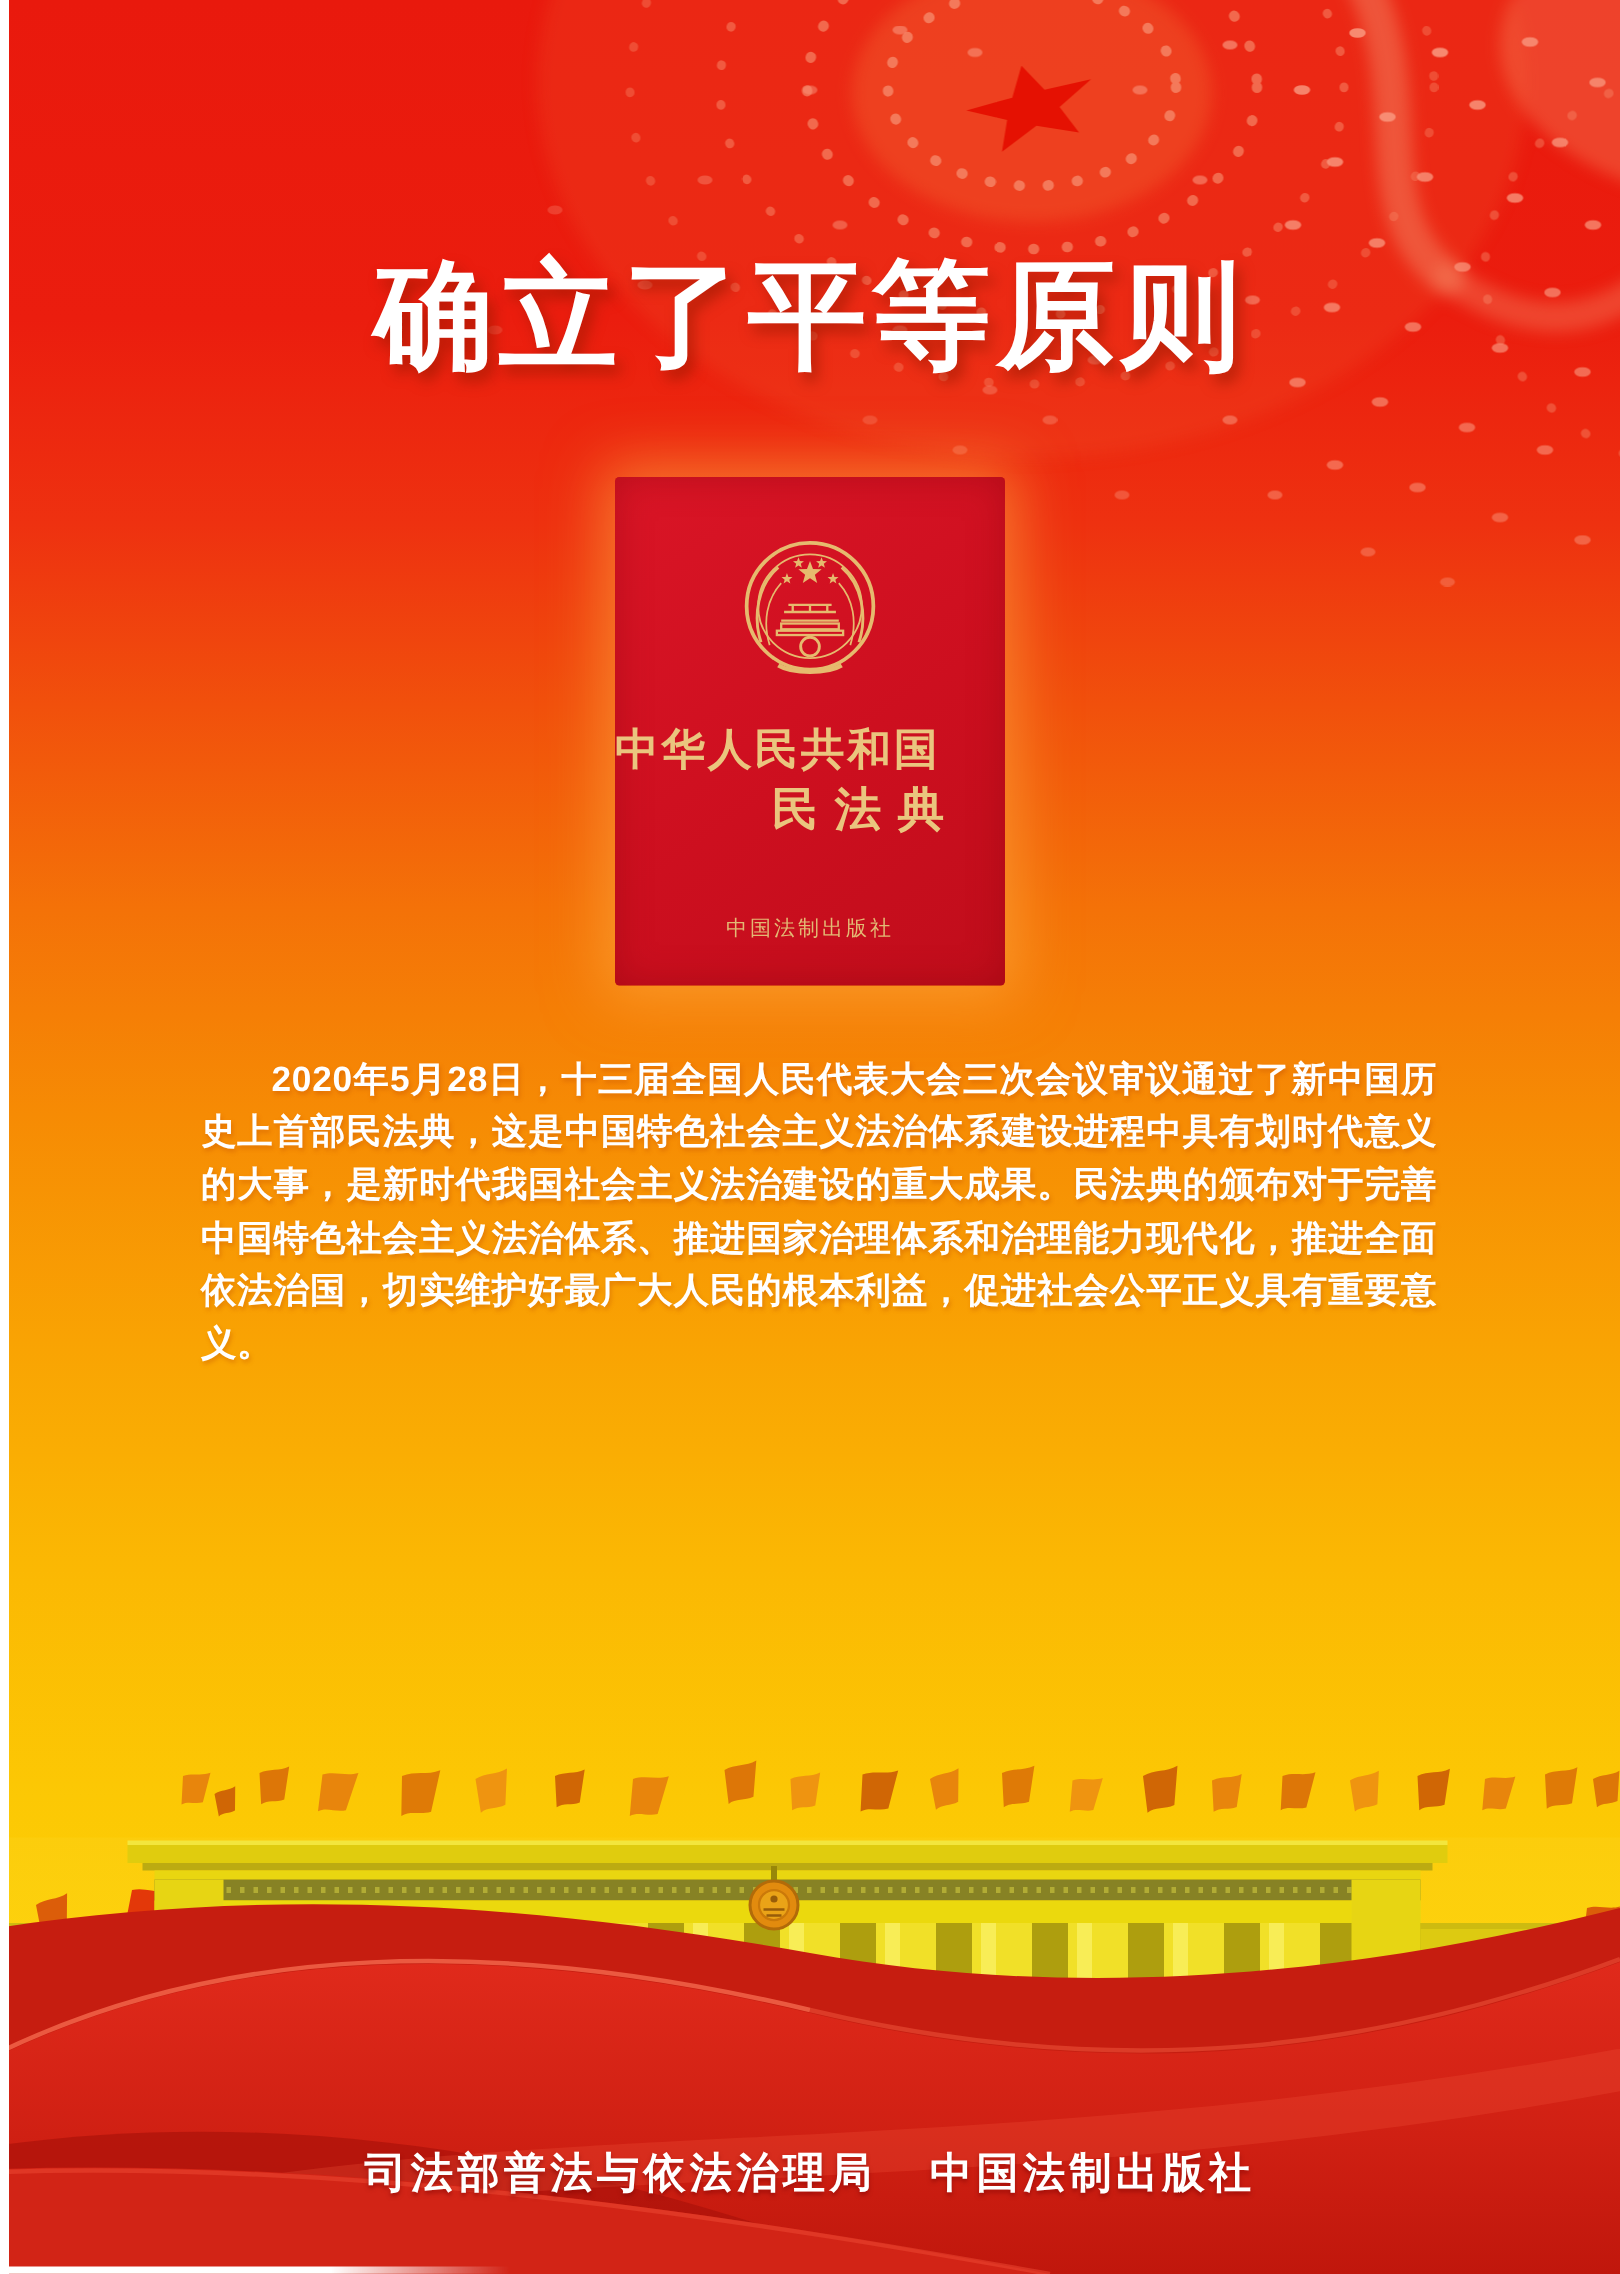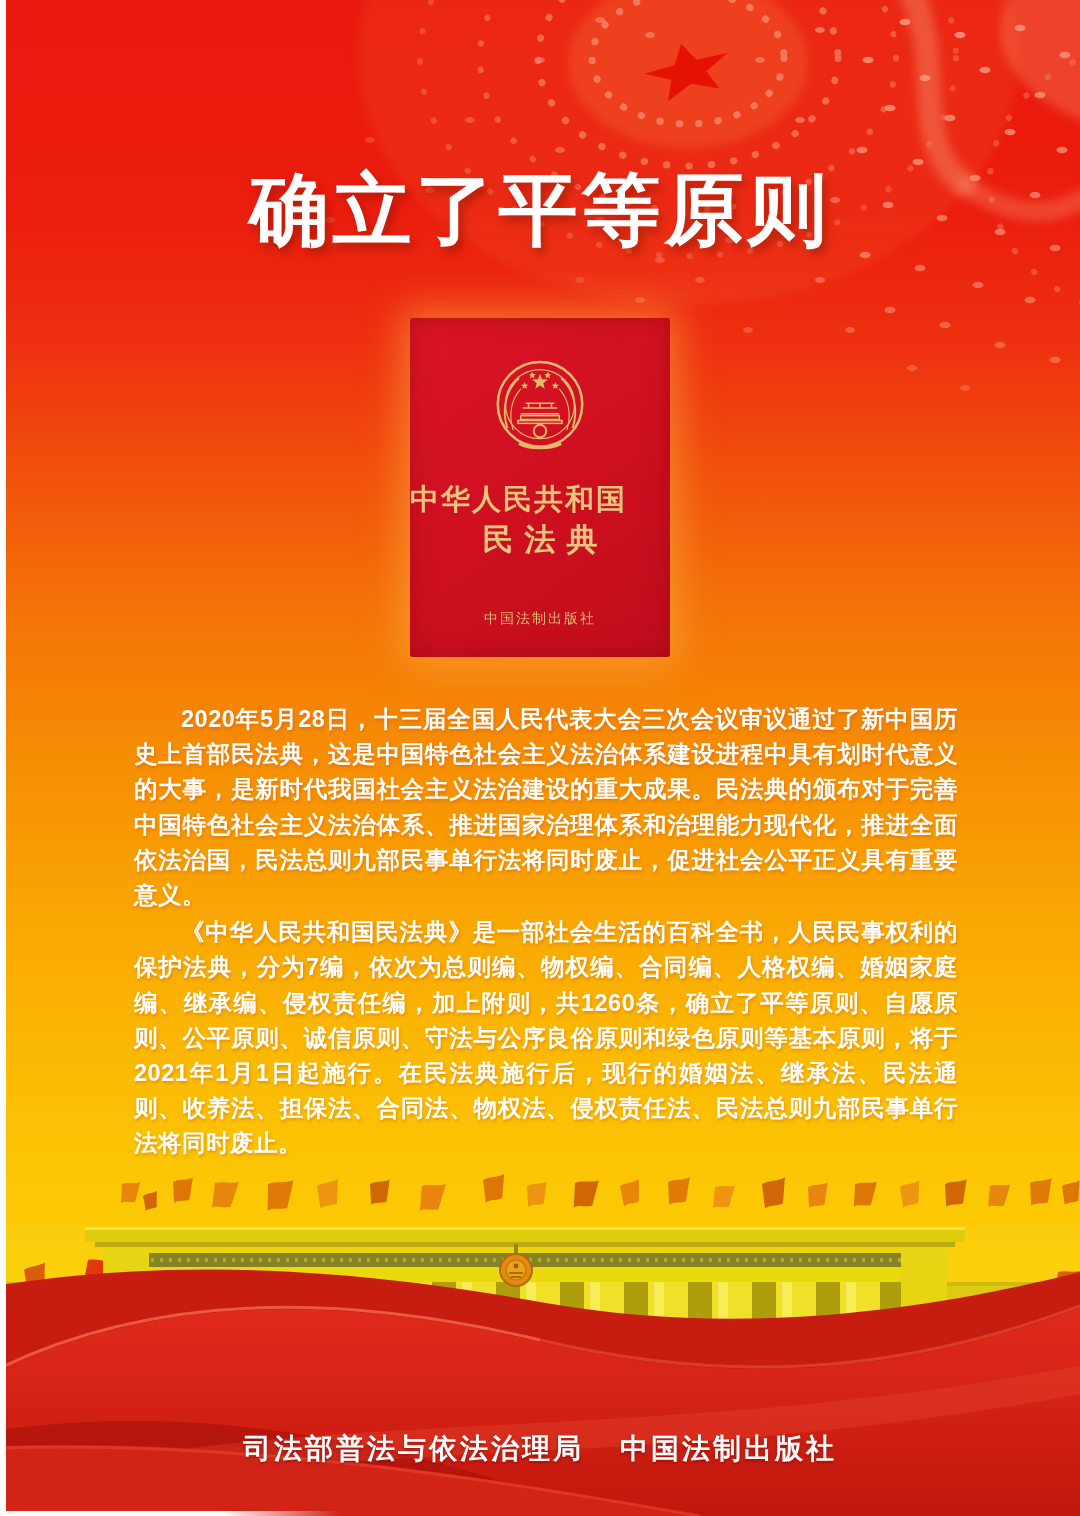--- a/index.html
+++ b/index.html
@@ -27,21 +27,21 @@
   }
   .book .emblem{position:absolute;left:50%;top:40px;transform:translateX(-50%);}
   .book-country{
     position:absolute;top:162px;left:0;width:100%;text-align:left;
     font-family:"Liberation Serif","DejaVu Serif",serif;
     color:#eac57e;font-size:29px;font-weight:700;letter-spacing:2px;
   }
   .book-title{
     position:absolute;top:201px;left:0;width:100%;text-align:center;
     font-family:"Liberation Serif","DejaVu Serif",serif;
-    color:#eac57e;font-size:31px;font-weight:700;letter-spacing:11px;text-indent:11px;
+    color:#eac57e;font-size:31px;font-weight:700;letter-spacing:11px;text-indent:11px;padding-left:32px;
   }
   .book-publisher{
     position:absolute;top:292px;left:0;width:100%;text-align:center;
     font-family:"Liberation Serif","DejaVu Serif",serif;
     color:#e3ba74;font-size:14px;letter-spacing:2px;
   }
   .bodytext{
     position:absolute;left:134px;top:702px;width:824px;z-index:2;
     color:#ffffff;font-size:23.5px;line-height:35.2px;font-weight:700;
     text-align:justify;letter-spacing:.5px;
@@ -166,22 +166,21 @@
         <path d="M78,74 C83,58 80,42 70,31" stroke-width="1.2"></path>
         <path d="M28,88 C38,94 62,94 72,88" stroke-width="3"></path>
       </g>
     </svg>
     <div class="book-country">中华人民共和国</div>
     <div class="book-title">民法典</div>
     <div class="book-publisher">中国法制出版社</div>
   </div>
 
   <div class="bodytext">
-    <p>2020年5月28日，十三届全国人民代表大会三次会议审议通过了新中国历史上首部民法典，这是中国特色社会主义法治体系建设进程中具有划时代意义的大事，是新时代我国社会主义法治建设的重大成果。民法典的颁布对于完善中国特色社会主义法治体系、推进国家治理体系和治理能力现代化，推进全面依法治国，民法总则九部民事单行法将同时废止，促进社会公平正义具有重要意义。</p>
-    <p>《中华人民共和国民法典》是一部社会生活的百科全书，人民民事权利的保护法典，分为7编，依次为总则编、物权编、合同编、人格权编、婚姻家庭编、继承编、侵权责任编，加上附则，共1260条，确立了平等原则、自愿原则、公平原则、诚信原则、守法与公序良俗原则和绿色原则等基本原则，将于2021年1月1日起施行。在民法典施行后，现行的婚姻法、继承法、民法通则、收养法、担保法、合同法、物权法、侵权责任法、民法总则九部民事单行法将同时废止。</p>
+    <p>2020年5月28日，十三届全国人民代表大会三次会议审议通过了新中国历史上首部民法典，这是中国特色社会主义法治体系建设进程中具有划时代意义的大事，是新时代我国社会主义法治建设的重大成果。民法典的颁布对于完善中国特色社会主义法治体系、推进国家治理体系和治理能力现代化，推进全面依法治国，切实维护好最广大人民的根本利益，促进社会公平正义具有重要意义。</p>
   </div>
 
   <svg class="deco building" width="1080" height="290" viewBox="0 0 1080 290">
     <defs>
       <pattern id="colpat" width="64" height="160" patternUnits="userSpaceOnUse">
         <rect x="0" y="0" width="64" height="160" fill="#a39506"></rect>
         <rect x="8" y="0" width="40" height="160" fill="#f0e024"></rect>
         <rect x="14" y="0" width="10" height="160" fill="#f7ee58"></rect>
       </pattern>
       <pattern id="colpat2" width="54" height="160" patternUnits="userSpaceOnUse">

